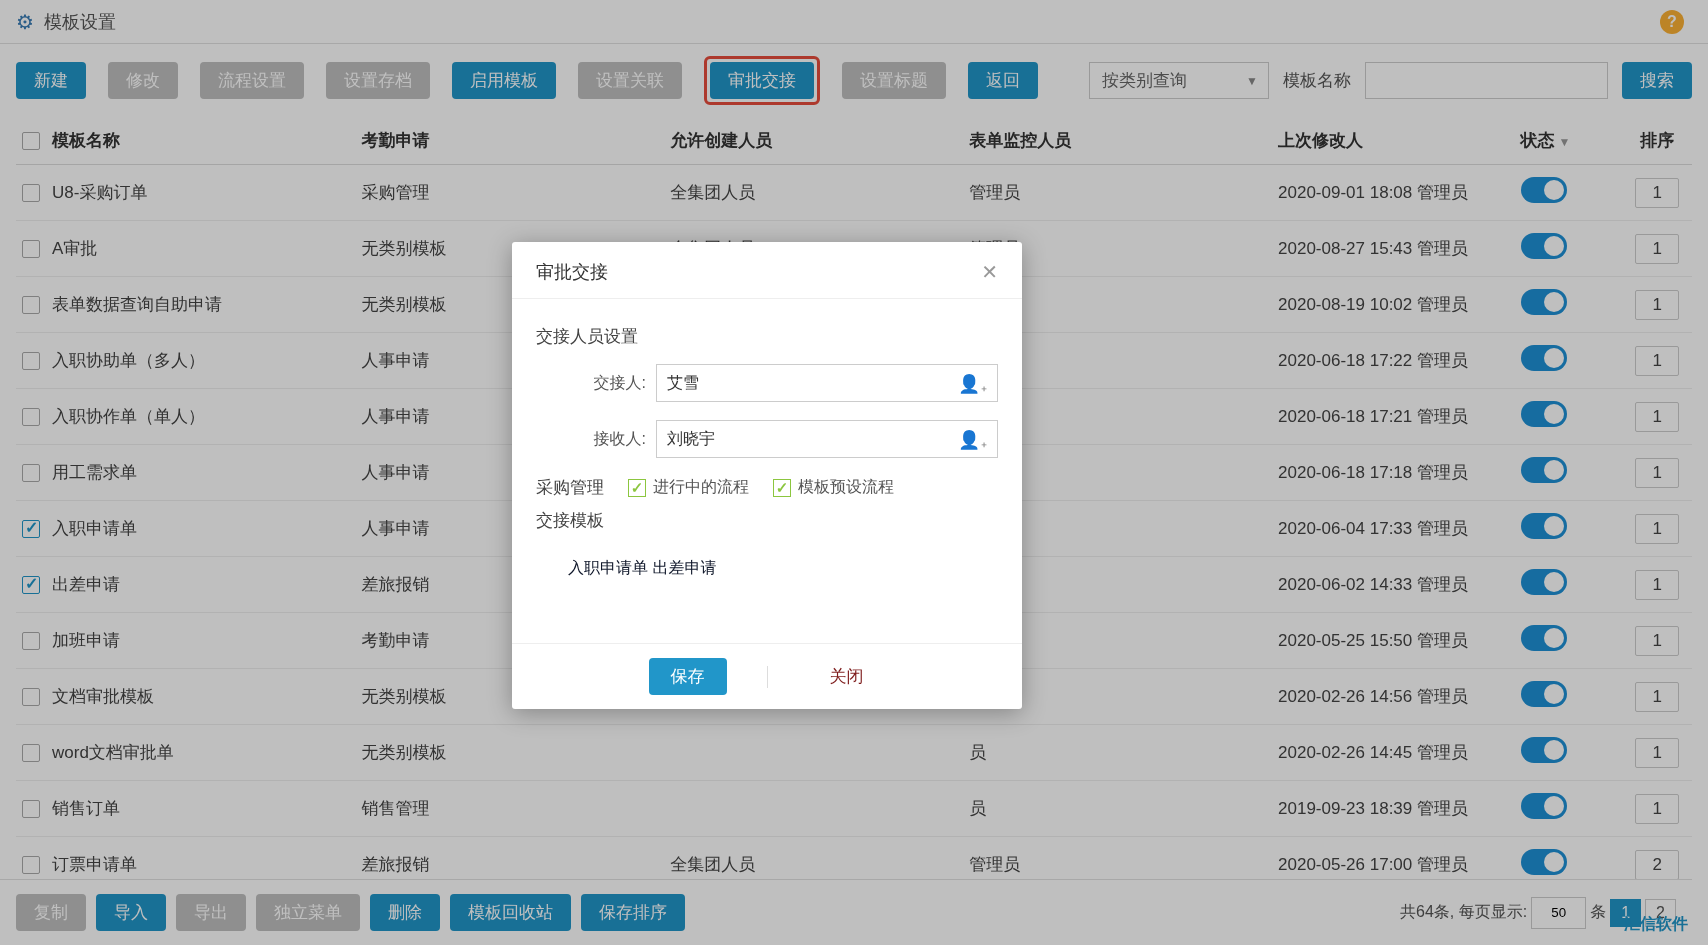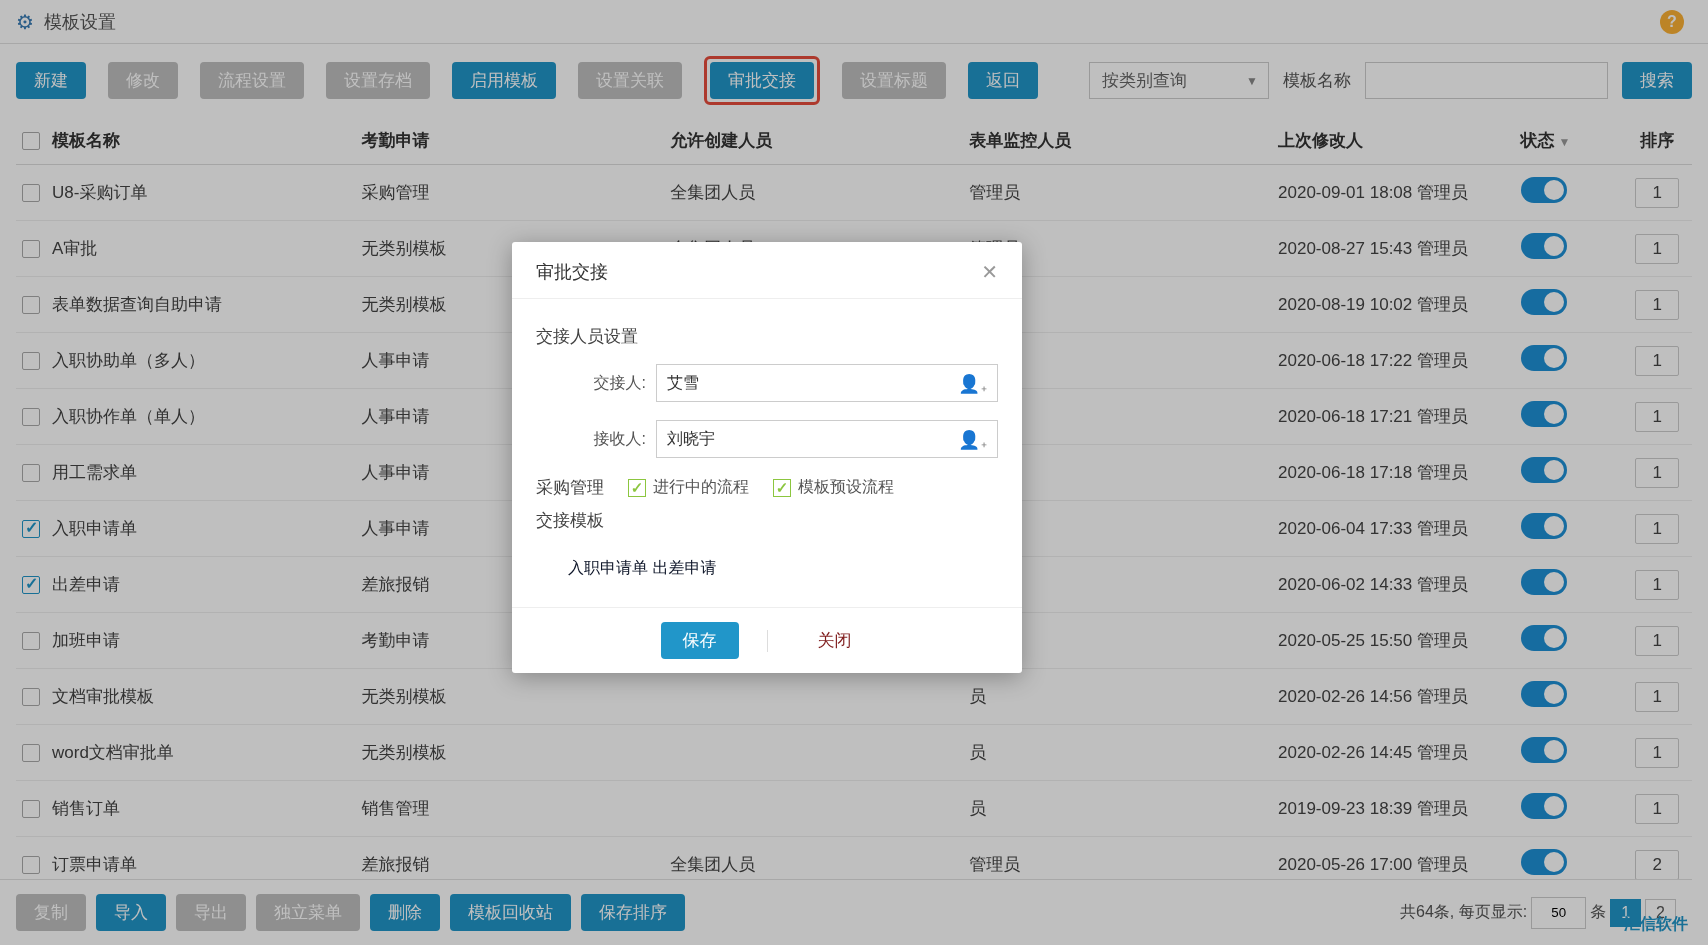--- a/index.html
+++ b/index.html
@@ -51,21 +51,21 @@
 .section-title { font-size: 17px; color: #444; margin: 18px 0 16px; }
 .form-row { display: flex; align-items: center; margin-bottom: 18px; }
 .form-row .flabel { width: 110px; text-align: right; margin-right: 10px; color: #555; font-size: 16px; }
 .form-row .finput-wrap { flex: 1; border: 1px solid #ccc; height: 38px; display: flex; align-items: center; padding: 0 10px; position: relative; }
 .form-row .finput-wrap input { border: none; outline: none; flex: 1; font-size: 16px; color: #333; }
 .form-row .person-icon { color: #888; font-size: 18px; }
 .content-row { display: flex; align-items: center; gap: 24px; margin: 8px 0 10px; }
 .content-row .cb-item { display: flex; align-items: center; gap: 7px; color: #555; font-size: 16px; }
 .cb { width: 18px; height: 18px; border: 1px solid #8cc63f; display: inline-flex; align-items: center; justify-content: center; color: #8cc63f; font-size: 15px; font-weight: bold; }
 .tmpl-list { padding: 10px 0 10px 32px; color: #0f172a; font-size: 16px; }
-.dialog-foot { border-top: 1px solid #eee; padding: 14px 4px; display: flex; align-items: center; justify-content: center; gap: 4px; }
+.dialog-foot { border-top: 1px solid #eee; padding: 14px 4px; display: flex; align-items: center; justify-content: center; gap: 16px; margin-top: 36px; }
 .dialog-foot .btn { padding: 7px 22px; font-size: 17px; }
 .dialog-foot .btn.close-btn { background: transparent; color: #7f1d1d; font-family: Liberation Serif, serif; }
 .dialog-foot .sep { width: 1px; height: 22px; background: #ddd; margin: 0 24px; }
 
 .logo { position: absolute; right: 20px; bottom: 10px; font-size: 16px; color: #2196c9; font-weight: bold; }
 </style>
 </head>
 <body>
 
 <div class="header-bar">

